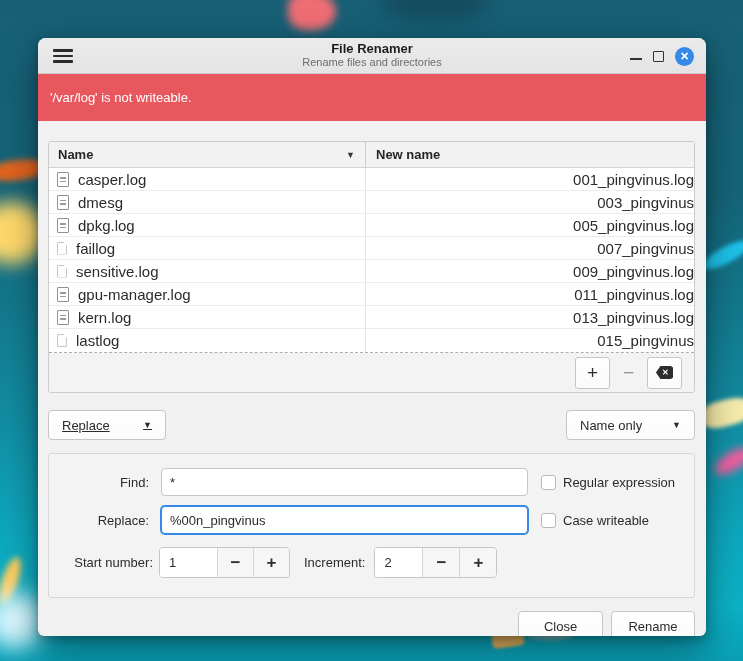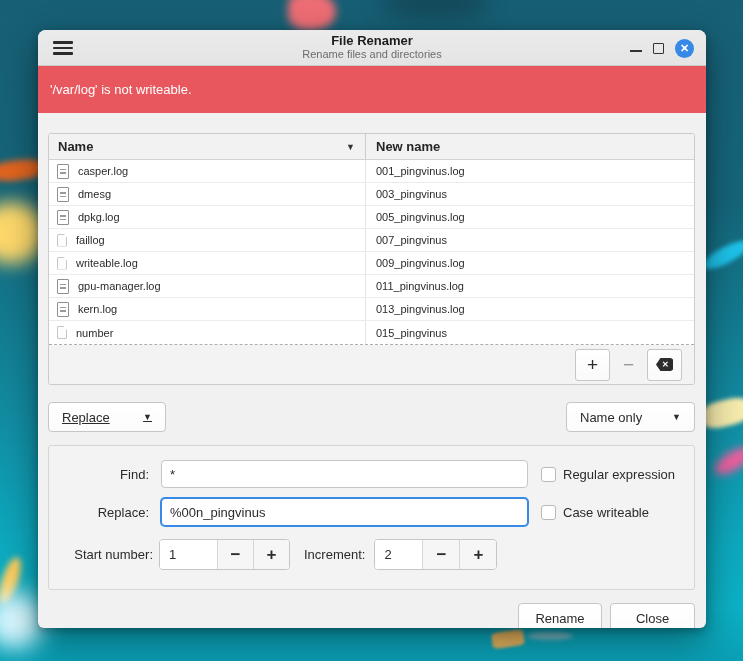--- a/index.html
+++ b/index.html
@@ -21,21 +21,21 @@
   .blob.yellow-left   { left:-22px; top:202px; width:68px; height:62px; background:#ffd96b; border-radius:50%; filter:blur(9px); }
   .blob.cyan-right    { left:700px; top:247px; width:52px; height:16px; background:#1ec2ea; border-radius:50%; filter:blur(2px); transform:rotate(-28deg); }
   .blob.paleyellow-right { left:700px; top:400px; width:52px; height:26px; background:#f7ecad; border-radius:40%; filter:blur(2px); transform:rotate(-14deg); }
   .blob.pink-right    { left:712px; top:452px; width:42px; height:18px; background:#ef5fa0; border-radius:50%; filter:blur(4px); transform:rotate(-32deg); }
   .blob.yellow-bottomleft { left:2px; top:556px; width:16px; height:50px; background:#ffce5c; border-radius:50%; filter:blur(3px); transform:rotate(18deg); }
   .blob.glow-bottomleft   { left:-14px; top:592px; width:58px; height:56px; background:#d9f7ff; border-radius:50%; filter:blur(11px); }
   .blob.tan-bottom    { left:492px; top:631px; width:32px; height:16px; background:#e6b35e; border-radius:20%; filter:blur(1.5px); transform:rotate(-8deg); }
   .blob.gray-bottom   { left:527px; top:632px; width:46px; height:8px; background:rgba(170,190,195,.65); border-radius:50%; filter:blur(2px); }
 
   
-  .window { position:absolute; left:38px; top:30px; width:668px; height:598px;
+  .window { position:absolute; left:38px; top:38px; width:668px; height:598px;
     background:#f1f1f1; border-radius:8px 8px 6px 6px;
     box-shadow:0 14px 38px rgba(0,0,0,.40), 0 3px 10px rgba(0,0,0,.28);
     overflow:hidden;
   }
 
   
   .headerbar { position:relative; height:36px; background:linear-gradient(#ebebeb,#e4e4e4);
     border-bottom:1px solid #c9c9c9; }
   .menu-btn { position:absolute; left:15px; top:9px; width:20px; height:18px; display:flex;
     flex-direction:column; justify-content:center; gap:3px; cursor:pointer; }
@@ -60,23 +60,23 @@
 
   
   .table-frame { margin-top:20px; border:1px solid #cbcbcb; border-radius:3px; background:#fff; overflow:hidden; }
   .thead { display:flex; background:#f2f2f2; border-bottom:1px solid #d2d2d2; height:26px; }
   .th { font-size:13px; font-weight:bold; color:#262626; display:flex; align-items:center; cursor:pointer; }
   .th.name { width:317px; border-right:1px solid #cdcdcd; padding:0 10px 0 9px; justify-content:space-between; }
   .th.newname { flex:1; padding:0 10px; }
   .sort-arrow { font-size:9px; color:#333; }
   .trow { display:flex; height:23px; border-bottom:1px solid #ececec; background:#fff; cursor:default; }
   .trow:last-child { border-bottom:none; }
-  .cell { display:flex; align-items:center; font-size:11px; color:#2b2b2b; overflow:hidden; white-space:nowrap; }
+  .cell { display:flex; align-items:center; font-size:15px; color:#2b2b2b; overflow:hidden; white-space:nowrap; }
   .cell.name-cell { width:317px; border-right:1px solid #e4e4e4; padding-left:8px; gap:9px; }
-  .cell.new-cell { flex:1; padding-left:10px; }
+  .cell.new-cell { flex:1; padding-left:10px;justify-content:flex-end; }
   .ficon { flex:0 0 auto; }
   .ficon.text { width:12px; height:15px; background:
       repeating-linear-gradient(#fff 0 2px, #9a9a9a 2px 3.5px) content-box #fff;
       padding:2px; border:1px solid #8f8f8f; border-radius:1px; }
   .ficon.plain { width:10px; height:13px; background:#fdfdfd; border:1px solid #bcbcbc; border-radius:1px;
       clip-path:polygon(0 0, 65% 0, 100% 30%, 100% 100%, 0 100%); opacity:.85; }
   .undershoot { border-top:1px dashed #adadad; }
   .list-toolbar { background:#f3f3f3; height:39px; display:flex; align-items:center; justify-content:flex-end; padding-right:12px; gap:1px; }
   .tb-btn { width:35px; height:32px; display:flex; align-items:center; justify-content:center;
     font-size:19px; color:#2d2d2d; cursor:pointer; }
@@ -215,21 +215,21 @@
               <span class="ficon plain"></span>
               <span>faillog</span>
             </div>
             <div class="cell new-cell">
               <span>007_pingvinus</span>
             </div>
           </div>
           <div class="trow">
             <div class="cell name-cell">
               <span class="ficon plain"></span>
-              <span>writeable.log</span>
+              <span>sensitive.log</span>
             </div>
             <div class="cell new-cell">
               <span>009_pingvinus.log</span>
             </div>
           </div>
           <div class="trow">
             <div class="cell name-cell">
               <span class="ficon text"></span>
               <span>gpu-manager.log</span>
             </div>
@@ -242,21 +242,21 @@
               <span class="ficon text"></span>
               <span>kern.log</span>
             </div>
             <div class="cell new-cell">
               <span>013_pingvinus.log</span>
             </div>
           </div>
           <div class="trow">
             <div class="cell name-cell">
               <span class="ficon plain"></span>
-              <span>number</span>
+              <span>lastlog</span>
             </div>
             <div class="cell new-cell">
               <span>015_pingvinus</span>
             </div>
           </div>
         </div>
       <div class="undershoot"></div>
       <div class="list-toolbar">
         <div class="tb-btn raised">
             <span>+</span>
@@ -320,18 +320,18 @@
             </div>
           <div class="spin-btn">
               <span>+</span>
             </div>
         </div>
       </div>
 
     </div>
 
     <div class="action-row">
+      <div class="act-btn close">Close</div>
       <div class="act-btn rename">Rename</div>
-      <div class="act-btn close">Close</div>
     </div>
 
   </div>
 </div>
 
 </body></html>

